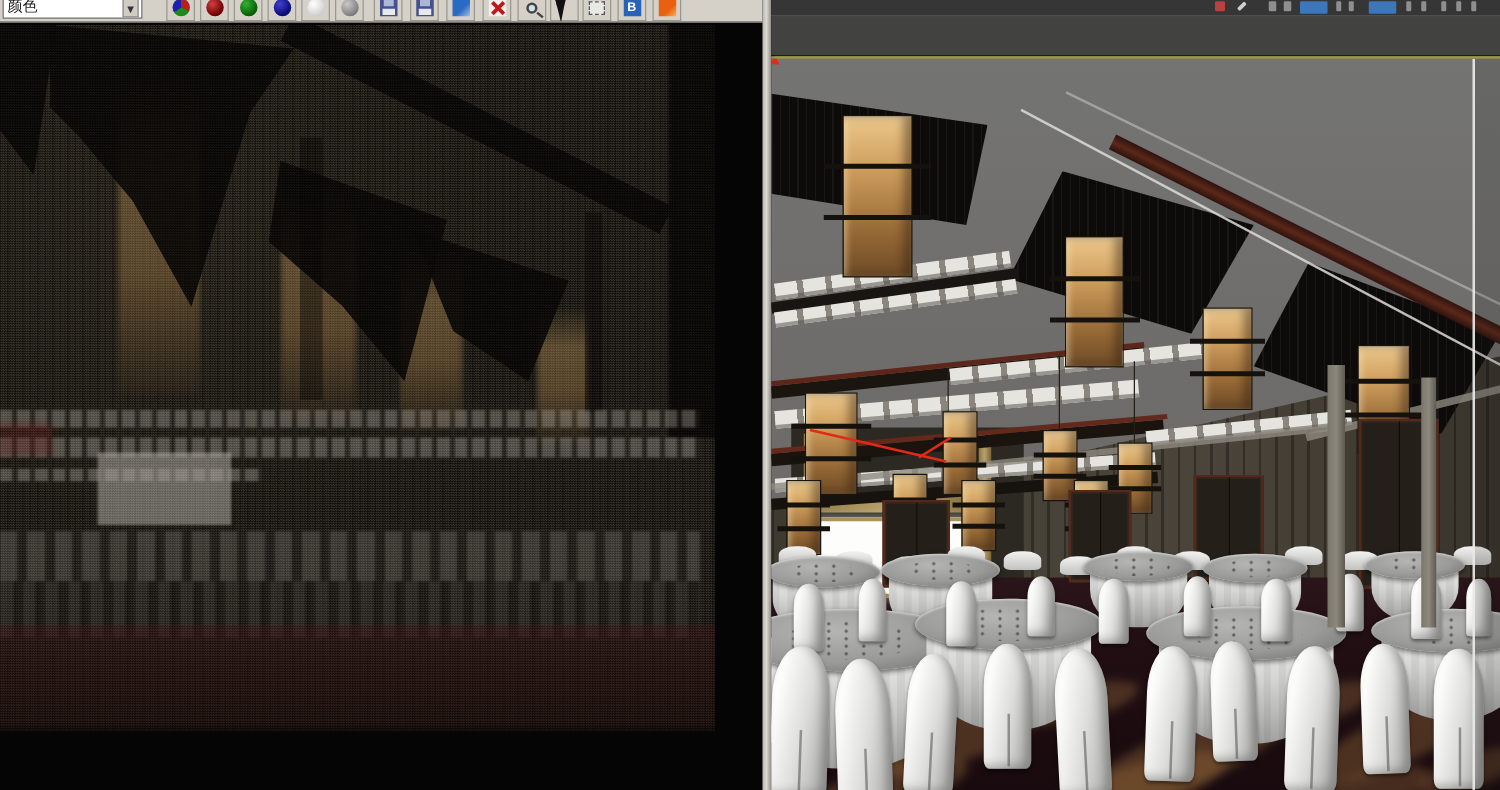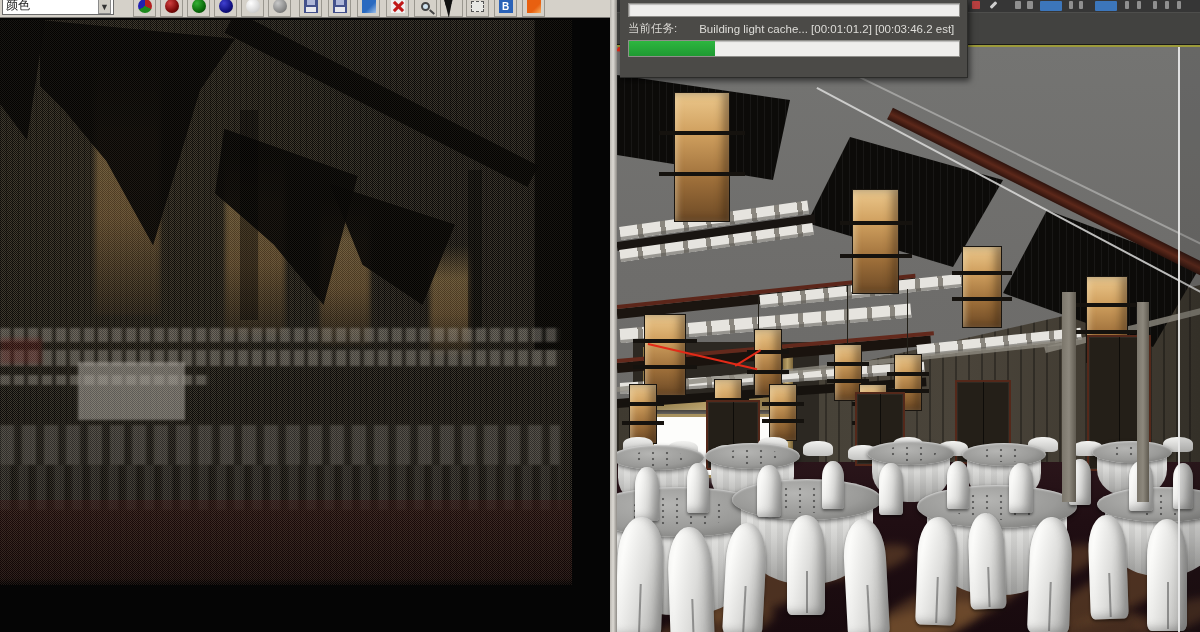--- a/index.html
+++ b/index.html
@@ -385,24 +385,14 @@
         <div class="redline" style="left: 31px; top: 296px; width: 112px; transform: rotate(13deg);"></div>
         <div class="redline" style="left: 118px; top: 318px; width: 30px; transform: rotate(-32deg);"></div>
         <div style="left: 130px; top: 310px; width: 0px; height: 0px; border-width: 4px 4px 4px 7px; border-style: solid; border-color: transparent transparent transparent rgb(226, 42, 24); border-image: initial; transform: rotate(35deg);"></div>
         <div id="vline-dim"></div>
       <div id="vline"></div>
     <div class="pilaster" style="left: 445px; top: 245px; width: 14px; height: 210px;"></div>
         <div class="pilaster" style="left: 520px; top: 255px; width: 12px; height: 200px;"></div>
       </div>
   </div>
 
-  <div id="dialog">
-    <div class="pbar" id="pbar-top"></div>
-    <div id="task-row">
-      <span id="task-label">当前任务:</span>
-      <span id="task-status">Building light cache... [00:01:01.2] [00:03:46.2 est]</span>
-    </div>
-    <div class="pbar" id="pbar-task">
-      <div id="pfill" style="width: 26%; background: linear-gradient(rgb(45, 182, 63), rgb(31, 154, 50));"></div>
-    </div>
-  </div>
 
 </div>
 
 </body></html>

